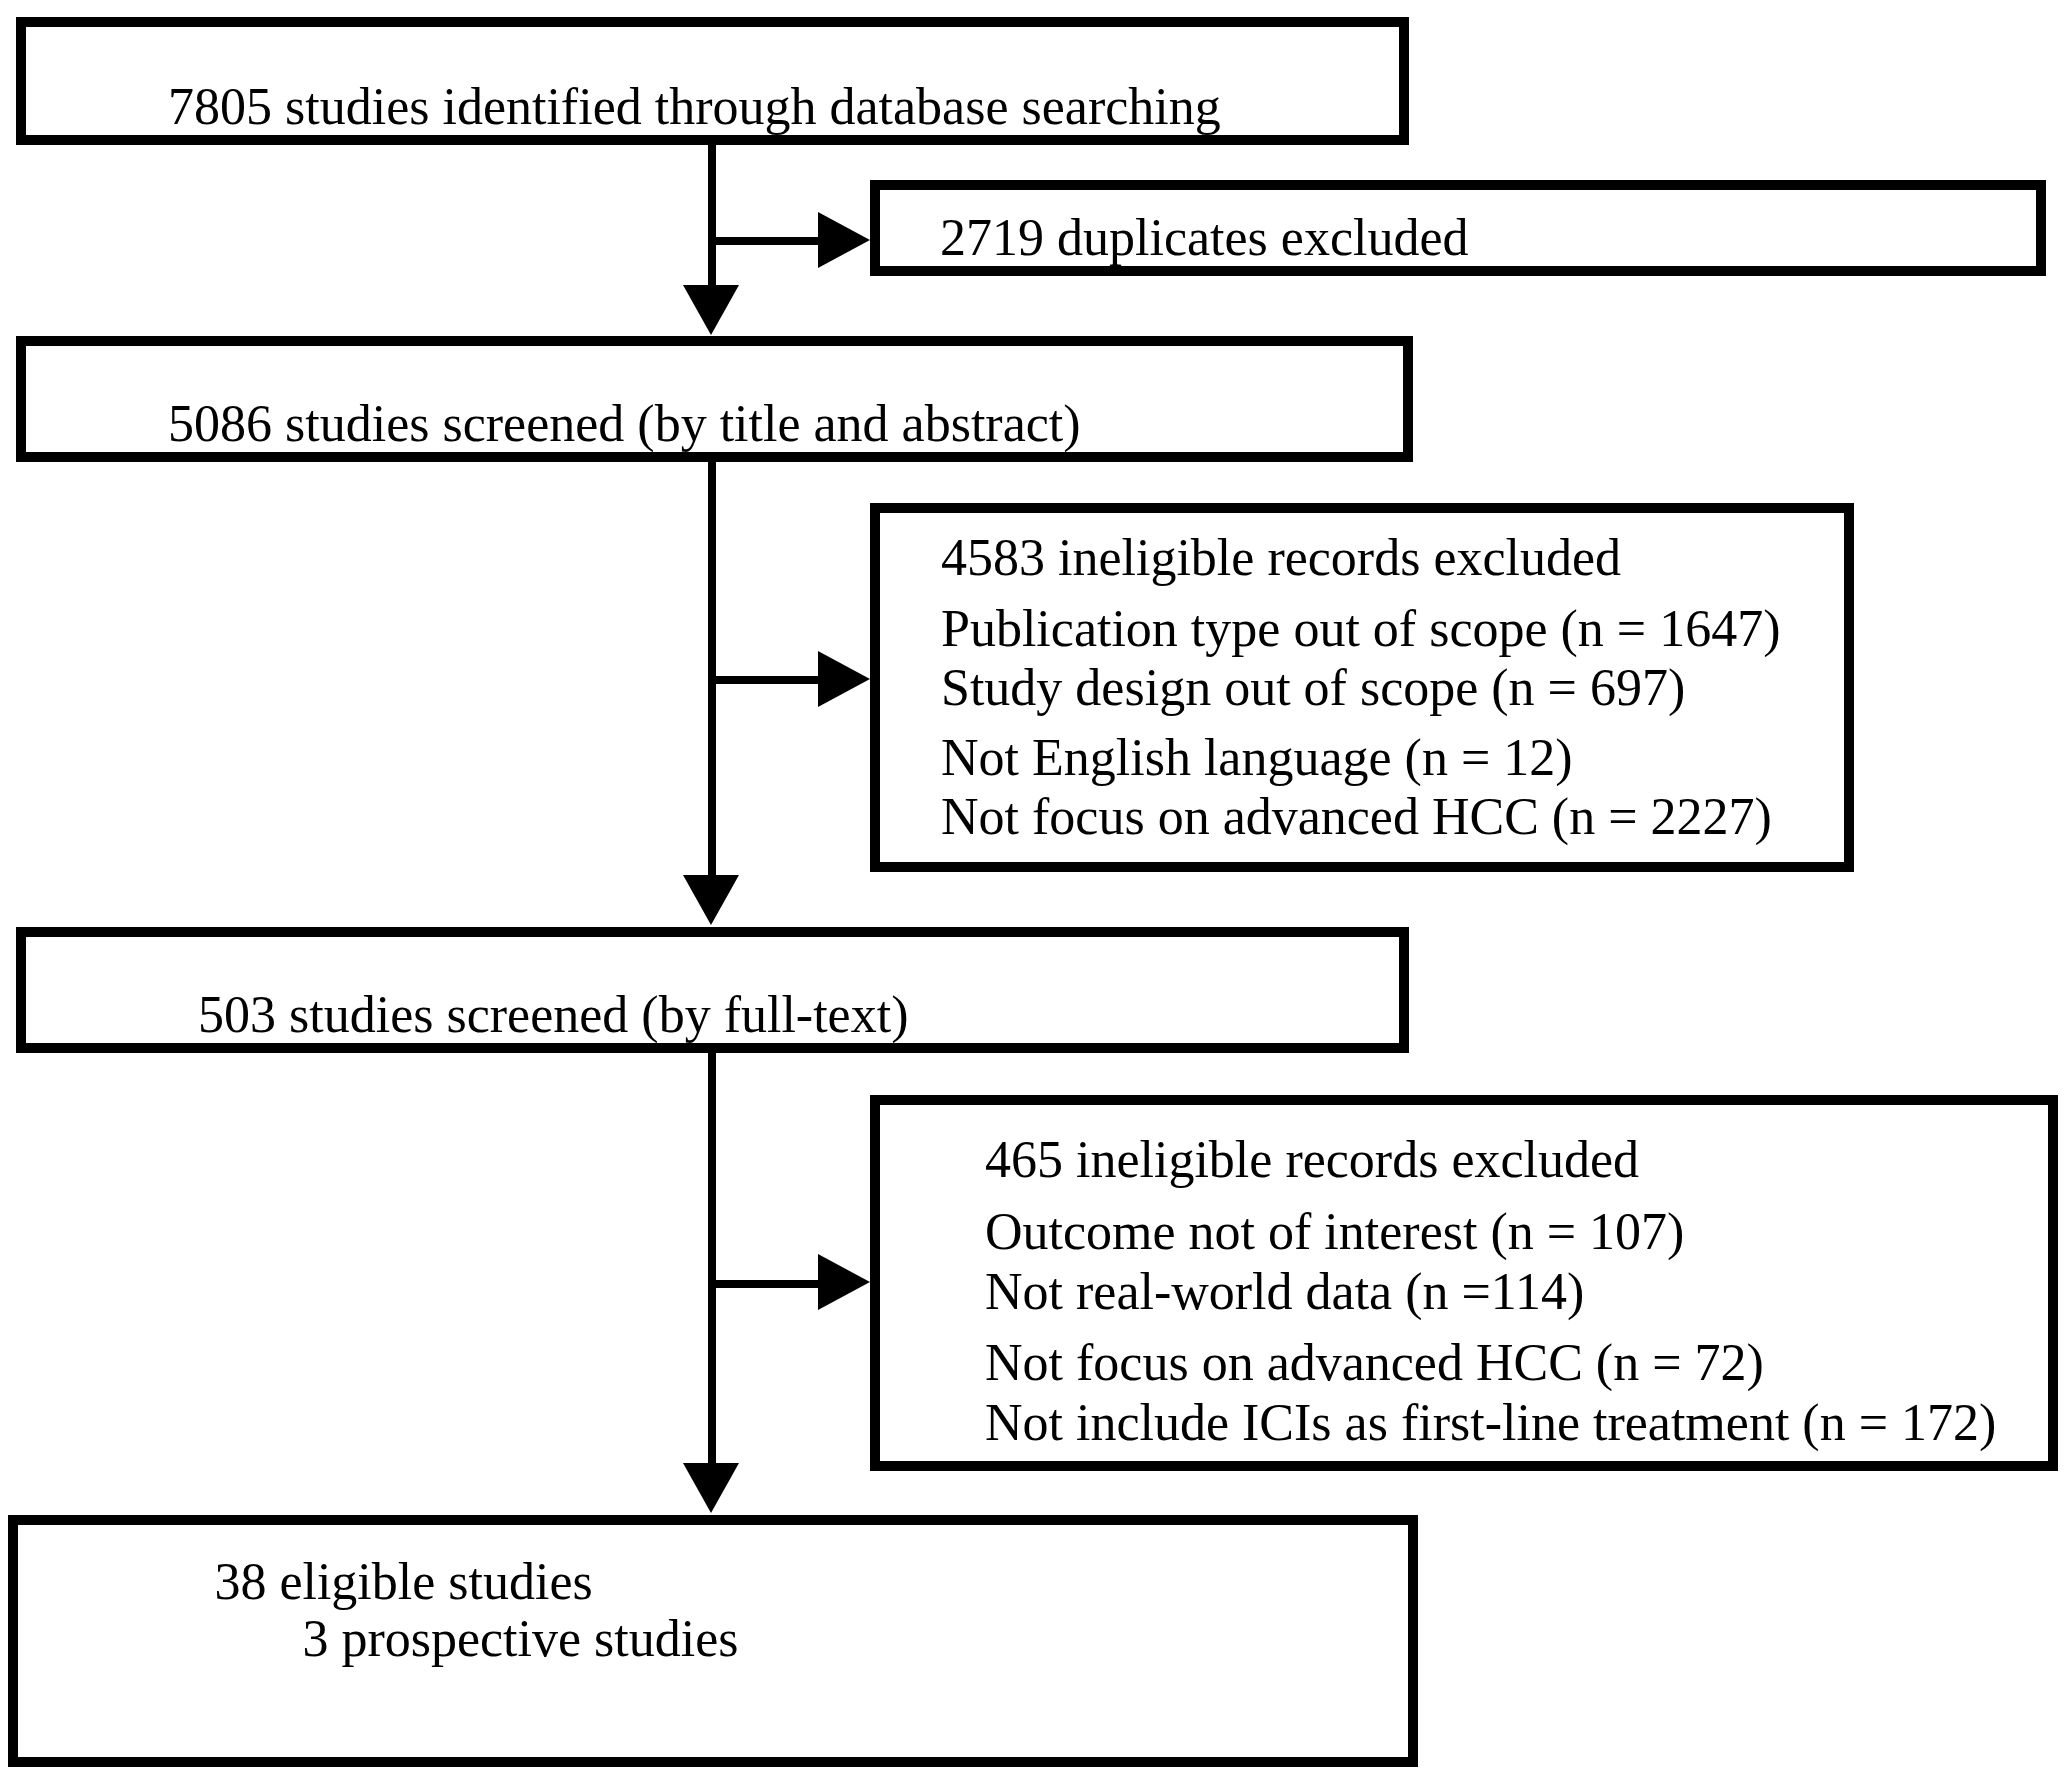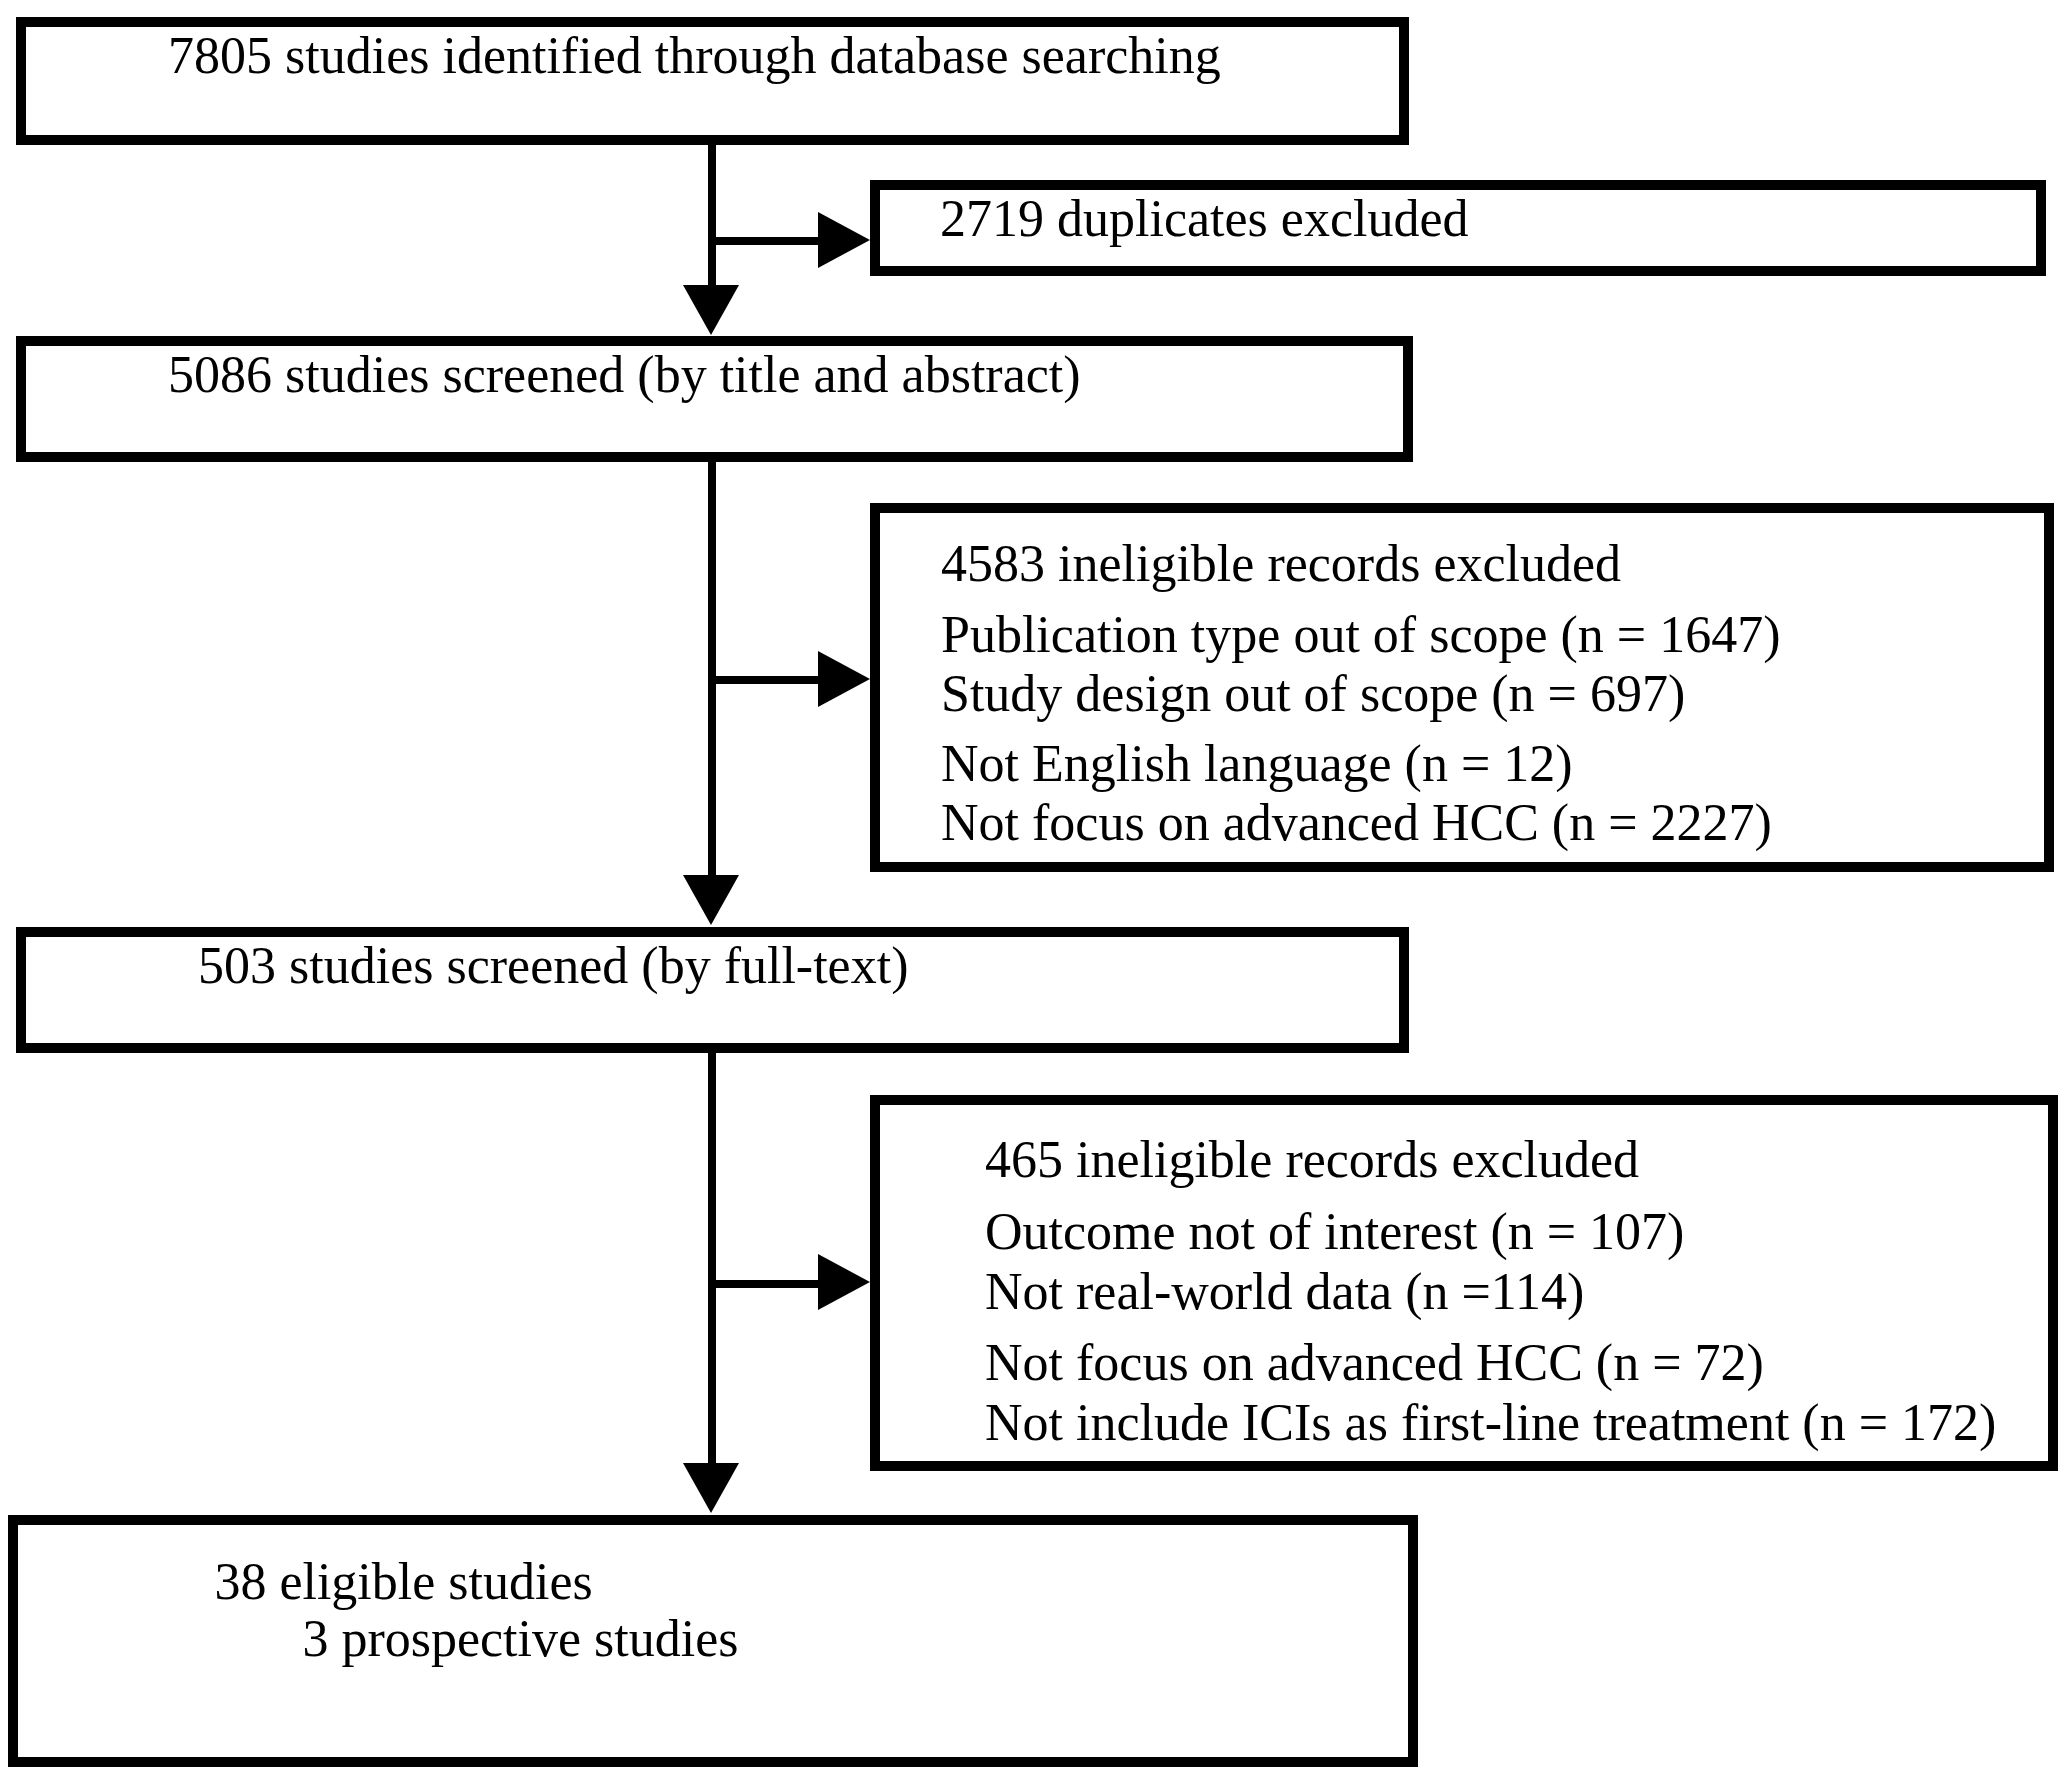--- a/index.html
+++ b/index.html
@@ -20,27 +20,27 @@
     position: absolute;
     box-sizing: border-box;
     background: #ffffff;
     border: 10px solid #000000;
     font-size: 52px;
     line-height: 1.1;
     white-space: nowrap;
   }
   .box.single {
     display: flex;
-    align-items: flex-start;
+    align-items: flex-end;
   }
   
   .box-identified      { left: 16px;   top: 17px;   width: 1393px; height: 128px; padding-left: 142px; }
   .box-duplicates      { left: 870px; top: 180px;  width: 1176px; height: 96px; padding-left: 60px; }
   .box-screened-ta     { left: 16px;   top: 336px;  width: 1397px; height: 126px; padding-left: 142px; }
-  .box-excluded-ta     { left: 870px; top: 503px;  width: 1184px; height: 369px; padding-left: 61px; padding-top: 21px; }
+  .box-excluded-ta     { left: 870px; top: 503px;  width: 984px; height: 369px; padding-left: 61px; padding-top: 15px; }
   .box-screened-ft     { left: 16px;   top: 927px; width: 1393px; height: 126px; padding-left: 172px; }
   .box-excluded-ft     { left: 870px; top: 1095px; width: 1188px; height: 376px; padding-left: 61px; padding-top: 25px; }
   .box-eligible        { left: 8.4px;   top: 1515px; width: 1410px; height: 252px; padding-top: 28px; }
 
   .multi .mline { display: block; line-height: 59px; }
   .box-excluded-ft .mline { line-height: 60px; margin-left: 44px; }
   .mline.gap-lg { margin-top: 11.7px; }
 
   .box-eligible .mline { line-height: 57px; }
   .box-eligible .l0 { padding-left: 196px; }

